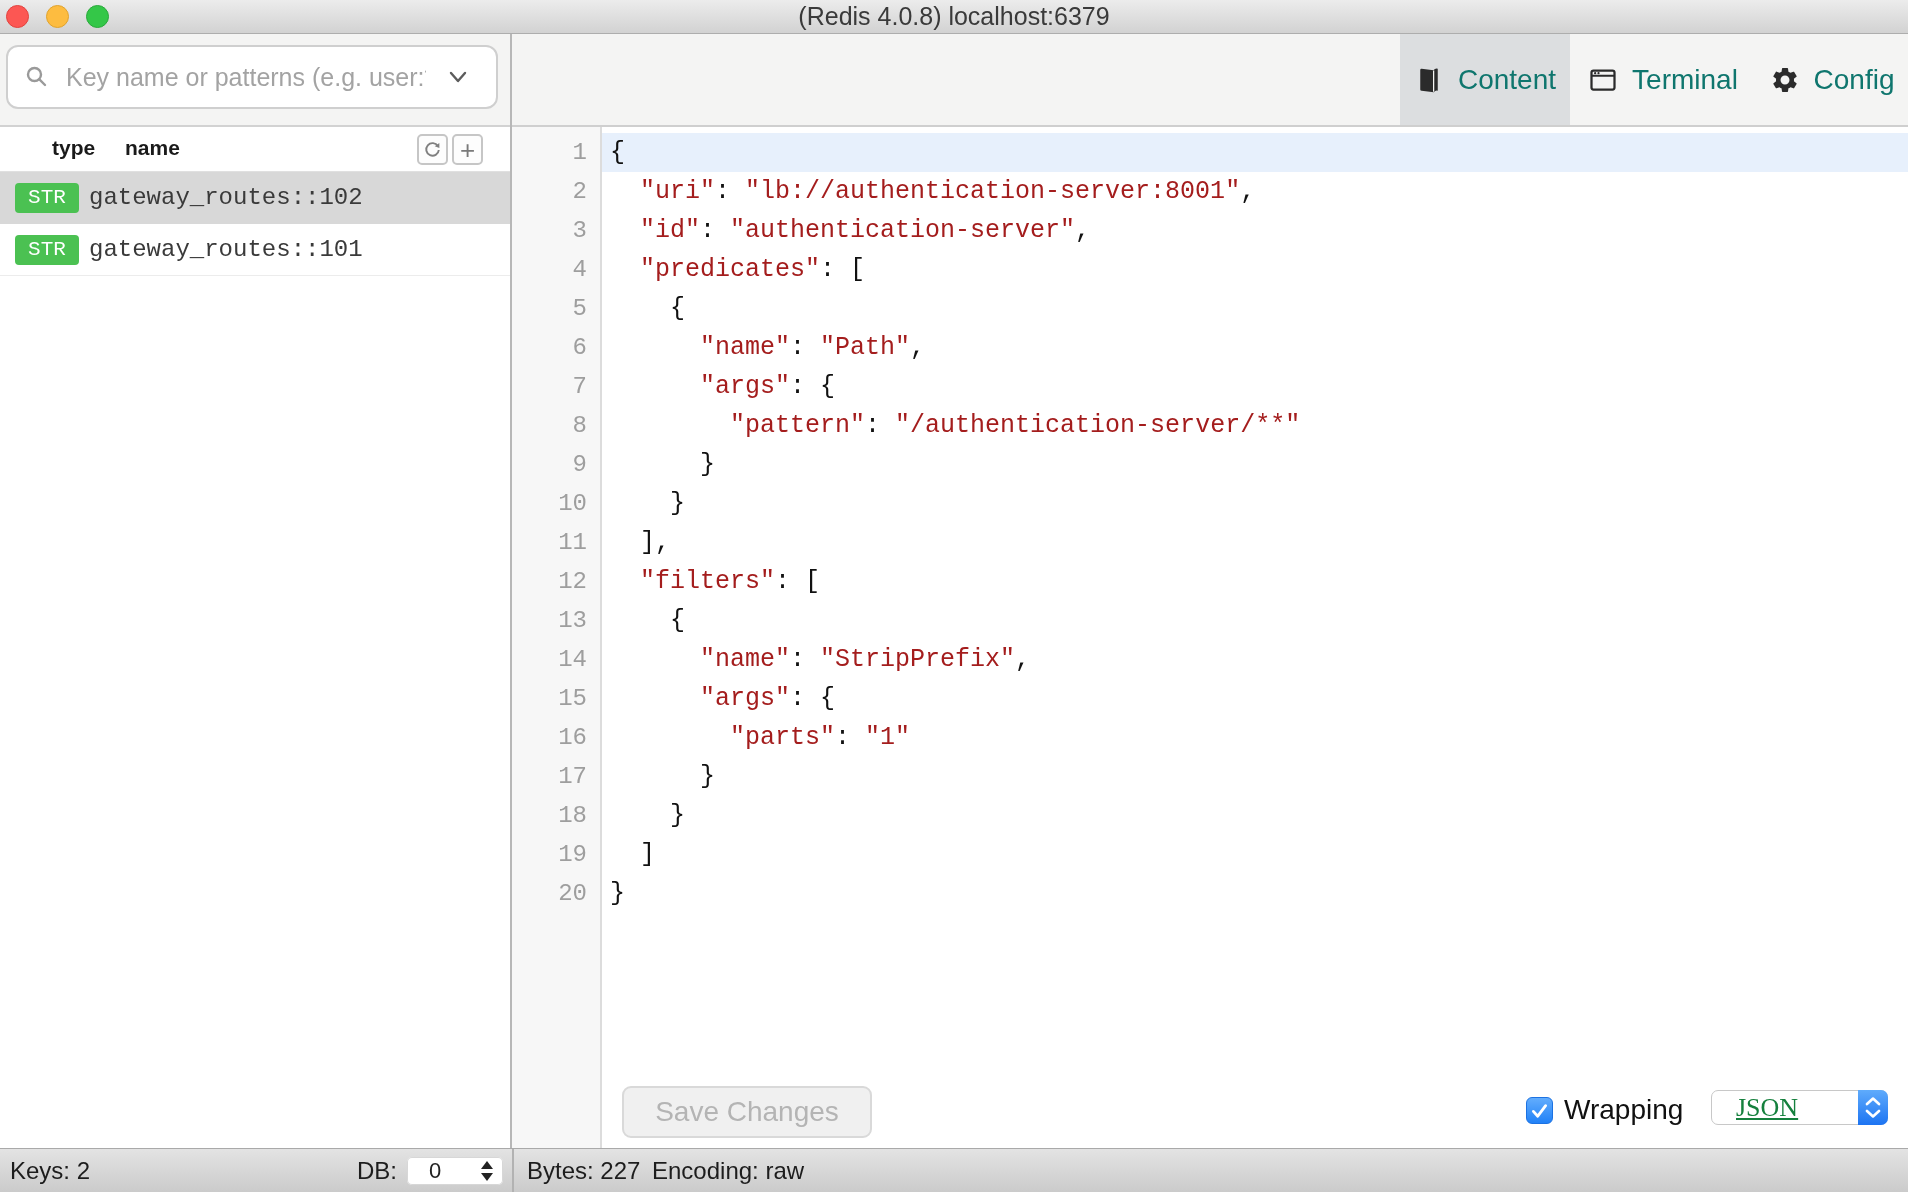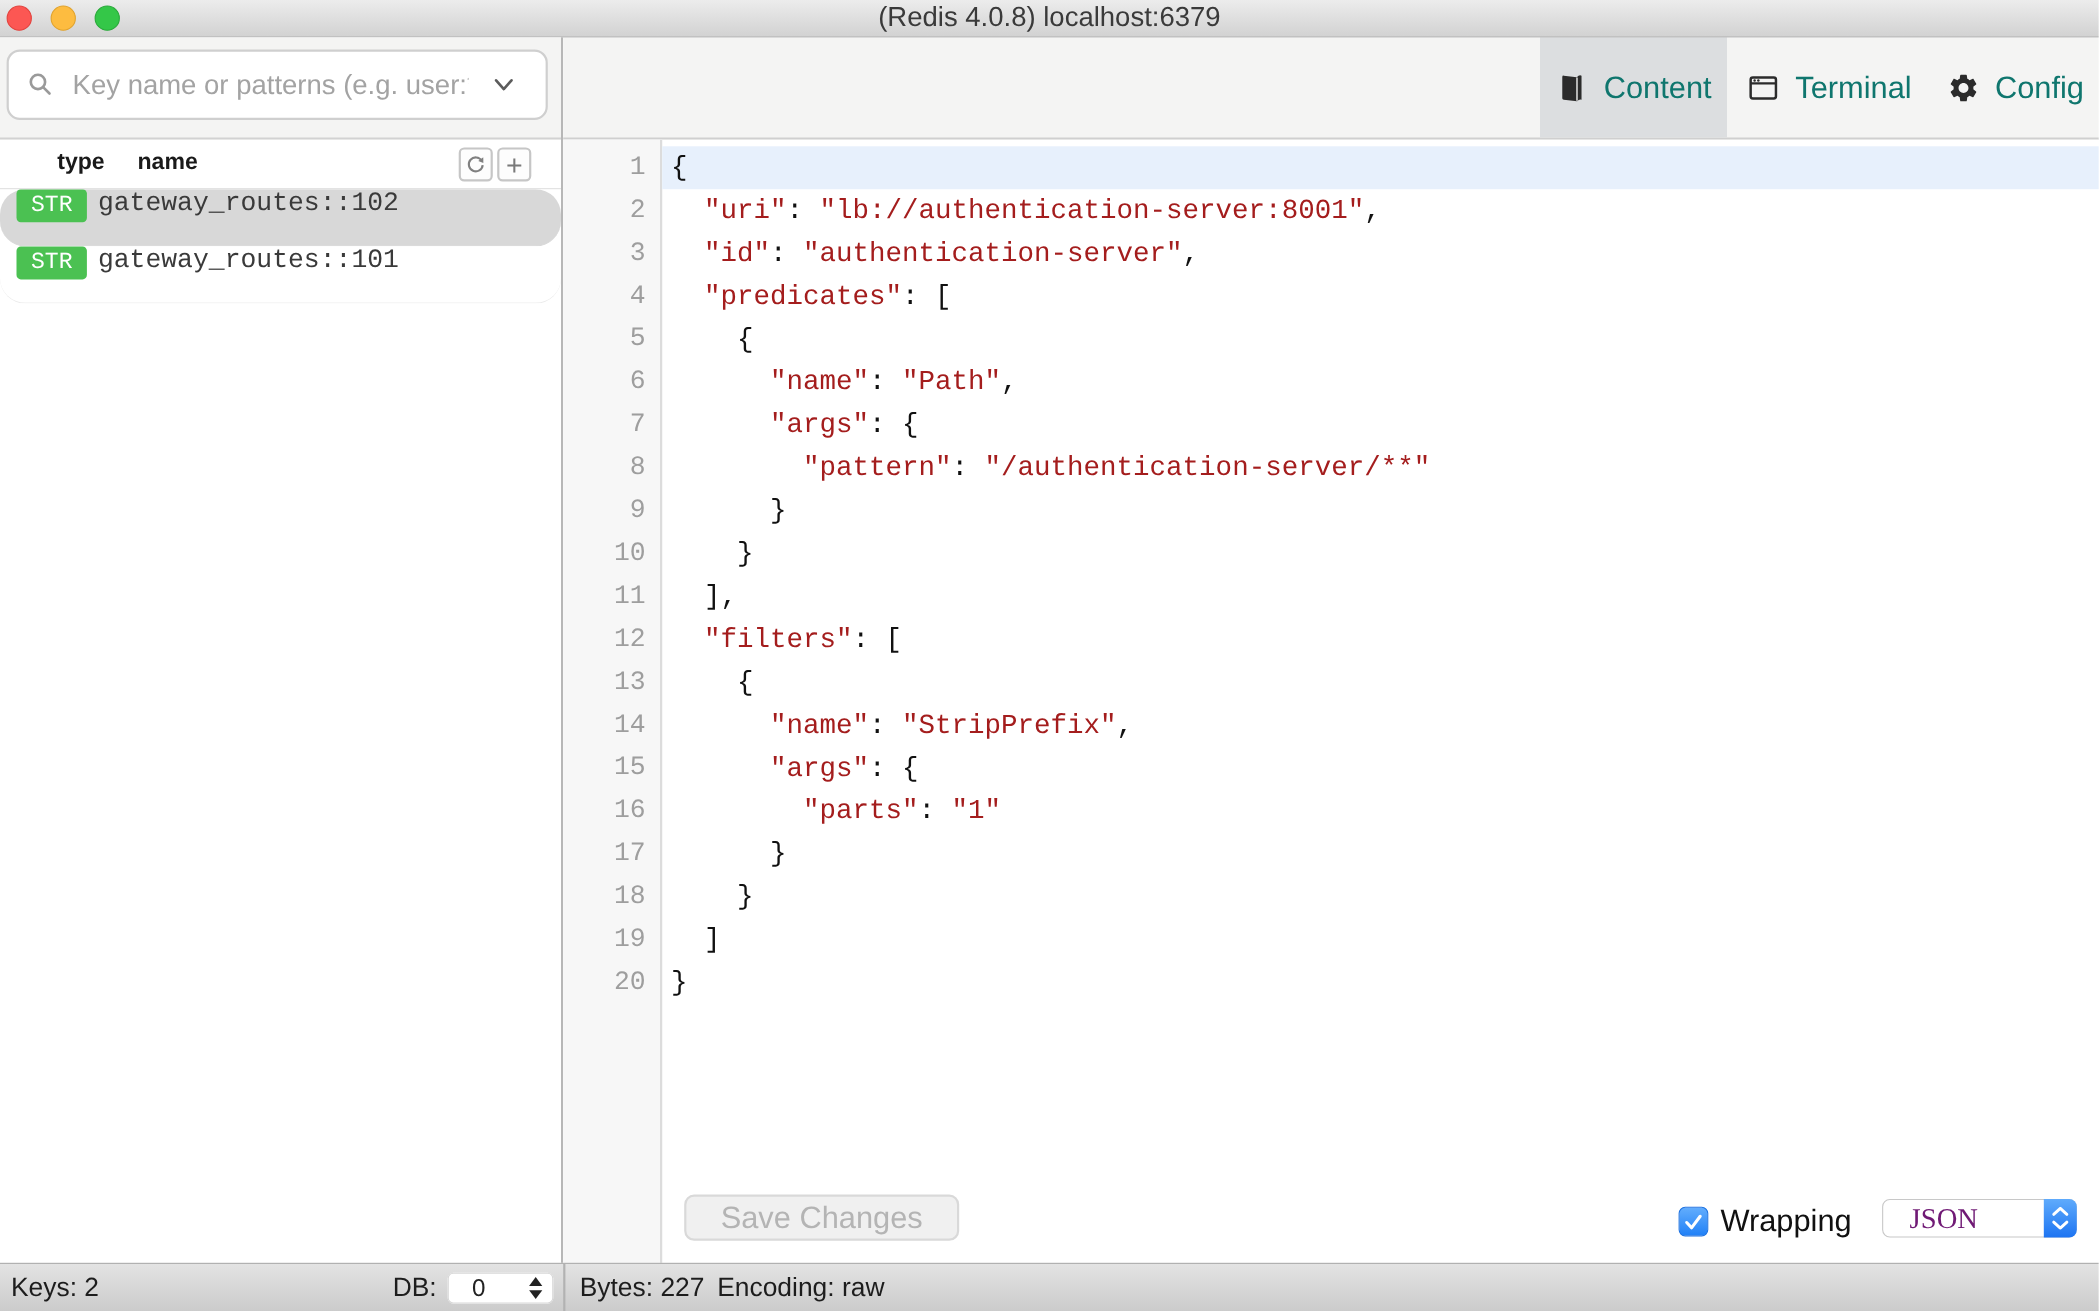--- a/index.html
+++ b/index.html
@@ -34,21 +34,21 @@
   .search-glass{ position:absolute; left:18px; top:19px; }
   .search-chevron{ position:absolute; right:28px; top:22px; }
 
   
   .table-header{ height:45px; background:#fff; border-bottom:1px solid #e0e0e0; position:relative; }
   .th{ position:absolute; top:0; height:45px; line-height:42px; font-weight:bold; font-size:21px; color:#1a1a1a;margin-left:37px; }
   .th.type{ left:15px; } .th.name{ left:88px; }
   .hdr-btn{ position:absolute; top:7px; width:31px; height:31px; border:2px solid #c6c6c6; border-radius:5px;
     background:#fdfdfd; color:#7a7a7a; text-align:center; }
   .hdr-btn.refresh{ left:417px; } .hdr-btn.add{ left:452px; font-size:26px; line-height:26px; }
-  .key-row{ height:52px; display:flex; align-items:flex-start; background:#fff; border-bottom:1px solid #ececec;border-radius:23px; }
+  .key-row{ height:52px; display:flex; align-items:center; background:#fff; border-bottom:1px solid #ececec; }
   .key-row.selected{ background:#d8d8d8; border-bottom:1px solid #d8d8d8; }
   .type-badge{ margin-left:15px; width:64px; height:30px; border-radius:4px; background:#4bc152;
     color:#fff; font-family:"Liberation Mono", monospace; font-size:21px;
     display:flex; align-items:center; justify-content:center; }
   .key-name{ margin-left:10px; font-family:"Liberation Mono", monospace; font-size:24px; color:#3a3a3a; }
 
   
   .tabbar{ height:93px; background:#f4f4f3; border-bottom:2px solid #cfcfcf;
     display:flex; justify-content:flex-end; }
   .tab{ height:100%; display:flex; align-items:center; justify-content:center; gap:14px;
@@ -64,31 +64,31 @@
     text-align:right; }
   .ln{ height:39px; line-height:39px; padding-right:13px; color:#9e9e9e;
     font-family:"Liberation Mono", monospace; font-size:24px; }
   .code{ flex:1; padding-top:6px; font-family:"Liberation Mono", monospace; font-size:25px;
     color:#111; white-space:pre; }
   .code-line{ height:39px; line-height:39px; padding-left:8px; }
   .code-line.active{ background:#e7f0fc; }
   .str{ color:#a41d1d; }
 
   
-  .save-btn{ position:absolute; left:622px; top:1086px; width:250px; height:42px;
+  .save-btn{ position:absolute; left:622px; top:1086px; width:250px; height:52px;
     background:#f0f0f0; border:2px solid #d9d9d9; border-radius:9px;
     color:#b4b4b4; font-size:28px; font-family:"Liberation Sans", sans-serif; }
   .wrap-group{ position:absolute; left:1526px; top:1094px; display:flex; align-items:center; gap:11px; }
   .checkbox{ width:27px; height:27px; border-radius:6px;
     background:linear-gradient(#62adfd,#2181f7); border:1px solid #1c72e2;
     display:flex; align-items:center; justify-content:center; }
   .wrap-label{ font-size:28px; color:#111; }
   .format-select{ position:absolute; left:1711px; top:1090px; width:177px; height:35px;
     background:#fff; border:1px solid #c8c8c8; border-radius:7px; display:flex; align-items:center; }
-  .format-value{ font-family:"Liberation Serif", serif; font-size:26px; color:#701a75; padding-left:24px; flex:1; }
+  .format-value{ font-family:"Liberation Serif", serif; font-size:26px; color:#15803d; padding-left:24px; flex:1;text-decoration:underline; }
   .select-stepper{ width:30px; height:35px; margin:-1px; border-radius:0 7px 7px 0;
     background:linear-gradient(#5fabfc,#1d74f2); display:flex; flex-direction:column;
     align-items:center; justify-content:center; gap:3px; }
 
   
   .statusbar{ height:44px; background:linear-gradient(#e3e3e3,#cbcbcb);
     border-top:1px solid #a9a9a9; position:relative; font-size:24px; color:#1d1d1d; }
   .sb-item{ position:absolute; top:0; height:43px; line-height:43px; }
   .sb-keys{ left:10px; }
   .sb-db-label{ left:357px; }

